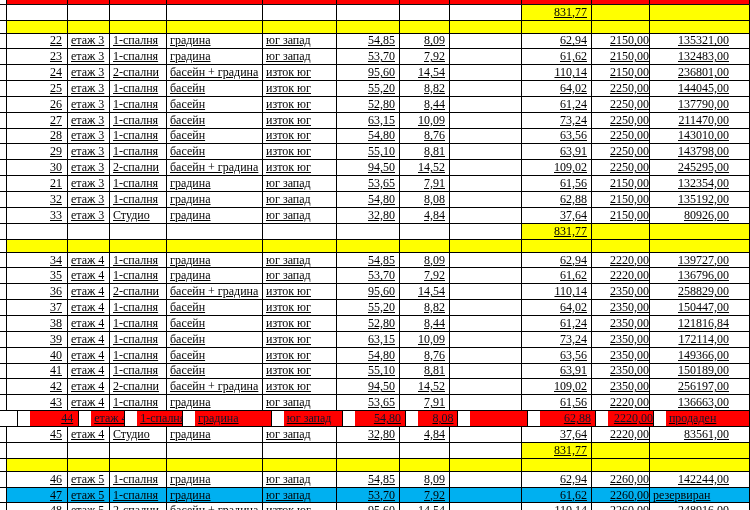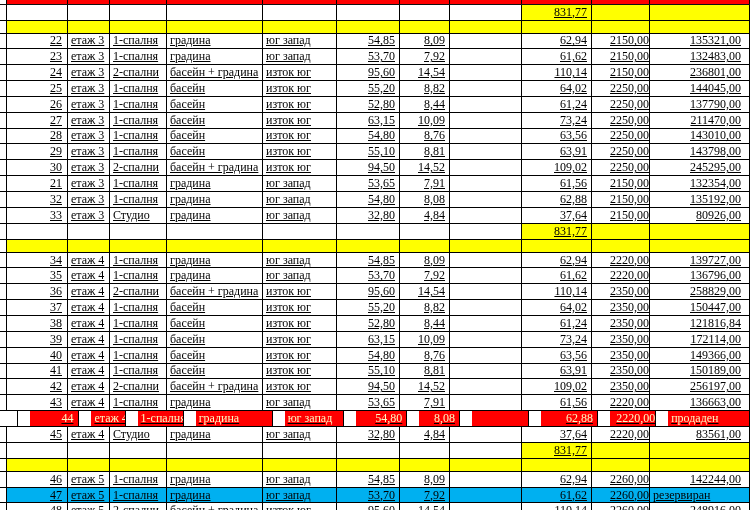--- a/index.html
+++ b/index.html
@@ -29,37 +29,37 @@
   .col-num        { width: 61px; justify-content: flex-end; padding-right: 5px; }
   .col-floor      { width: 42px; padding-left: 3px; }
   .col-type       { width: 57px; padding-left: 3px; }
   .col-feature    { width: 96px; padding-left: 3px; }
   .col-direction  { width: 74px; padding-left: 3px; }
   .col-area       { width: 63px; justify-content: flex-end; padding-right: 4px; }
   .col-common     { width: 50px; justify-content: flex-end; padding-right: 4px; }
   .col-blank      { width: 72px; }
   .col-total_area { width: 70px; justify-content: flex-end; padding-right: 4px; }
   .col-price      { width: 58px; justify-content: flex-end; }
-  .col-total      { width: 100px; justify-content: flex-end; padding-right: 8px; }
+  .col-total      { width: 100px; justify-content: flex-end; padding-right: 20px; }
 
   
   .kind-strip .cell { background: var(--c-red, #FF0000); }
   .kind-strip .col-gutter { background: #fff; }
 
   
   .kind-subtotal .col-total_area,
   .kind-subtotal .col-price,
   .kind-subtotal .col-total { background: var(--c-yellow, #FFFF00); }
 
   
   .kind-separator .cell { background: var(--c-yellow, #FFFF00); }
   .kind-separator .col-gutter { background: #fff; }
 
   
-  .status-sold .cell { background: var(--c-red, #FF0000); color: #fef9c3; margin-left: 12px; }
+  .status-sold .cell { background: var(--c-red, #FF0000); color: #0f172a; margin-left: 12px; }
   .status-sold .col-gutter { background: #fff; }
   .status-sold .col-total { justify-content: flex-start; padding-left: 3px; }
   .status-reserved .cell { background: var(--c-blue, #00B0F0); }
   .status-reserved .col-gutter { background: #fff; }
   .status-reserved .col-total { justify-content: flex-start; padding-left: 3px; }
 </style>
 </head>
 <body>
 
 <div id="sheet">

